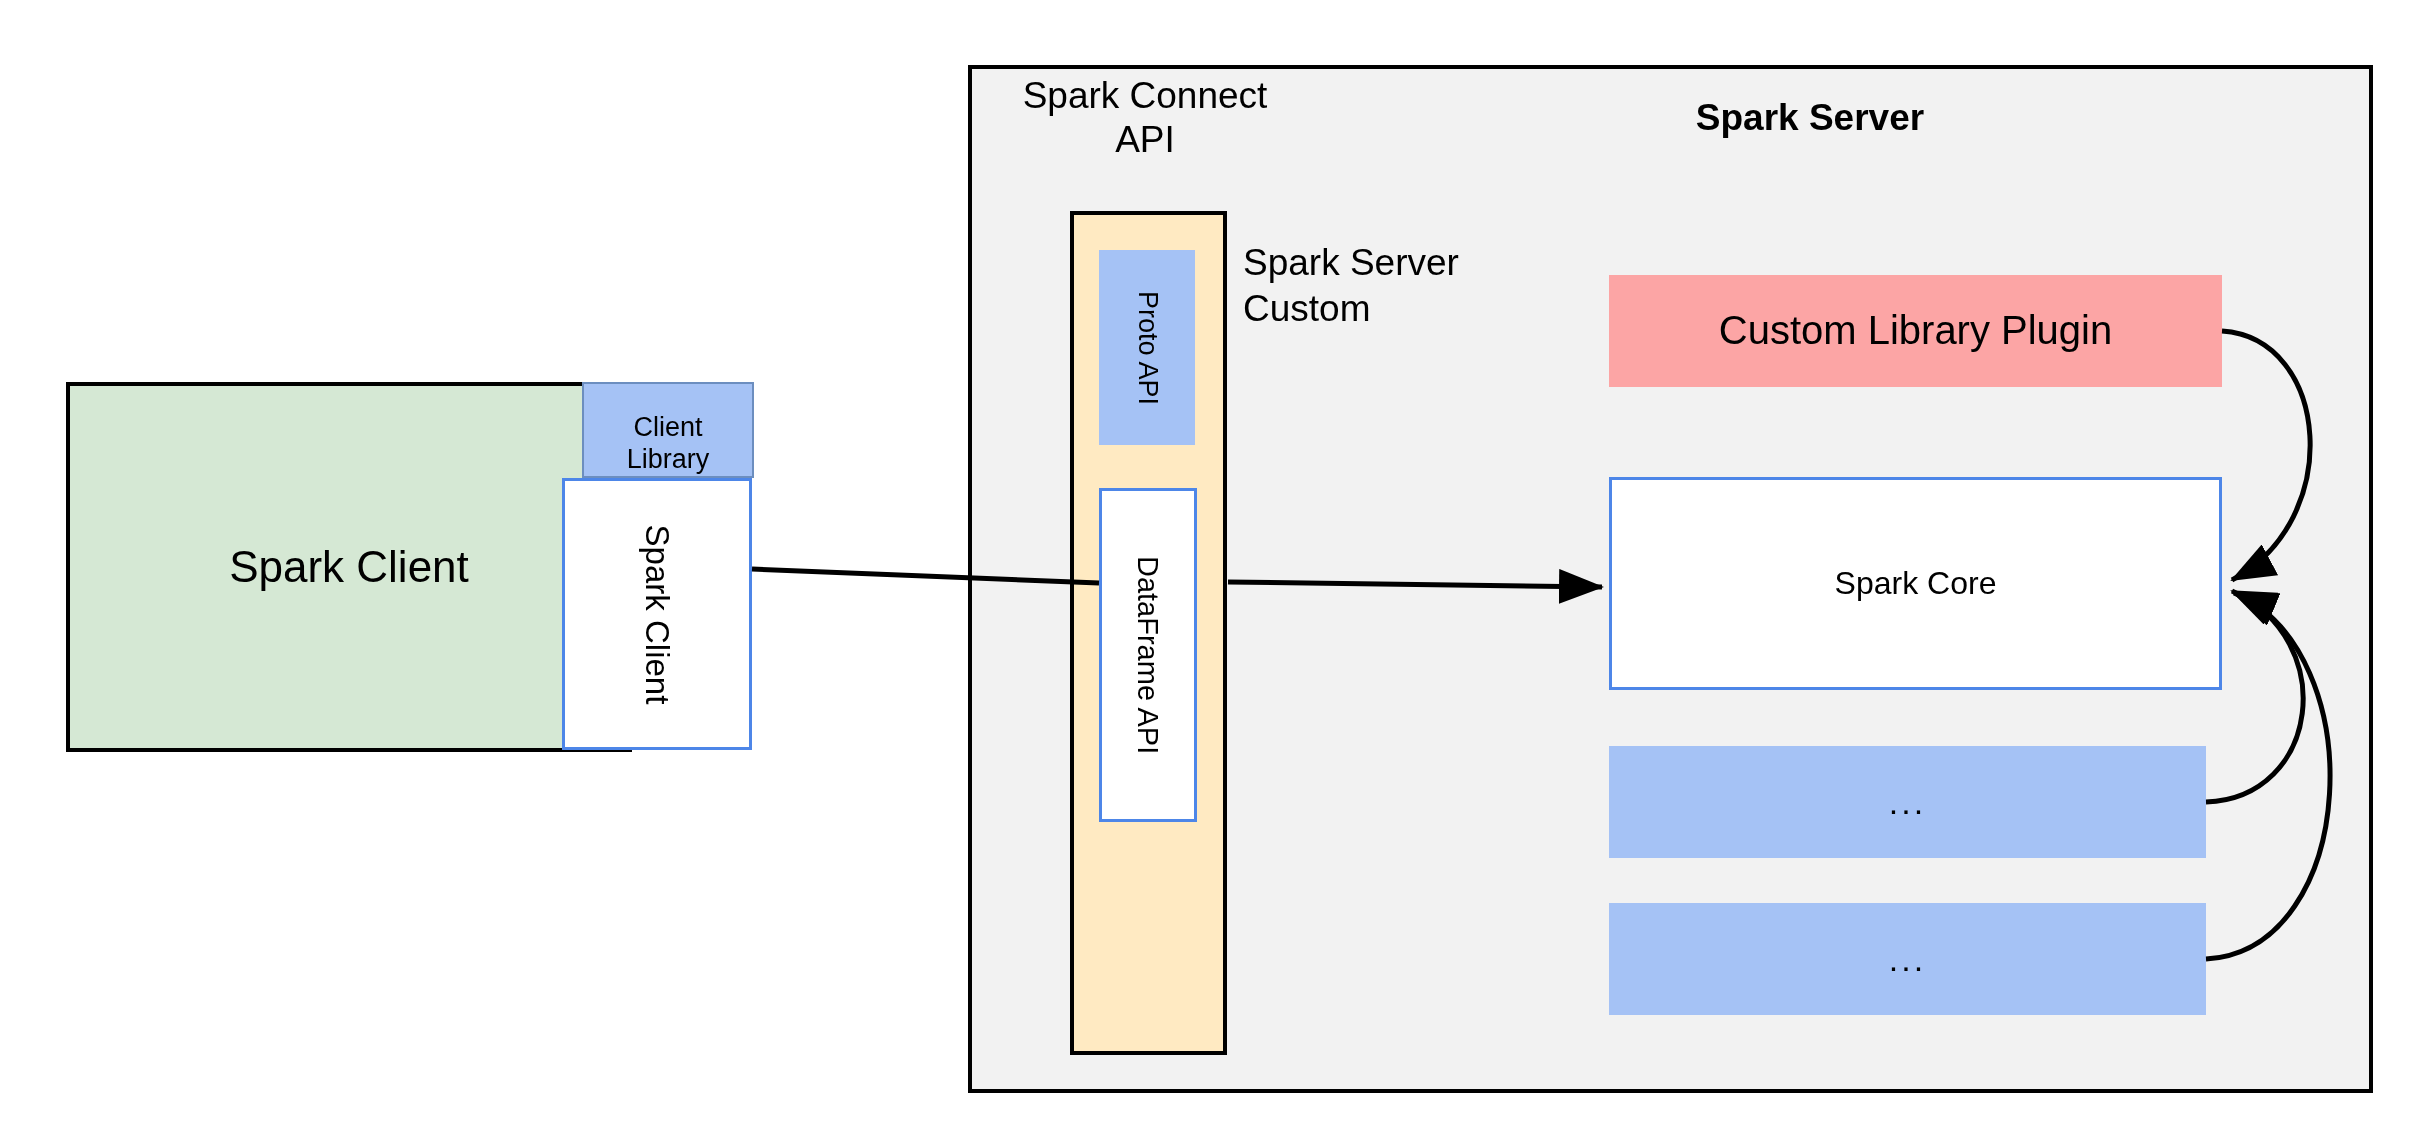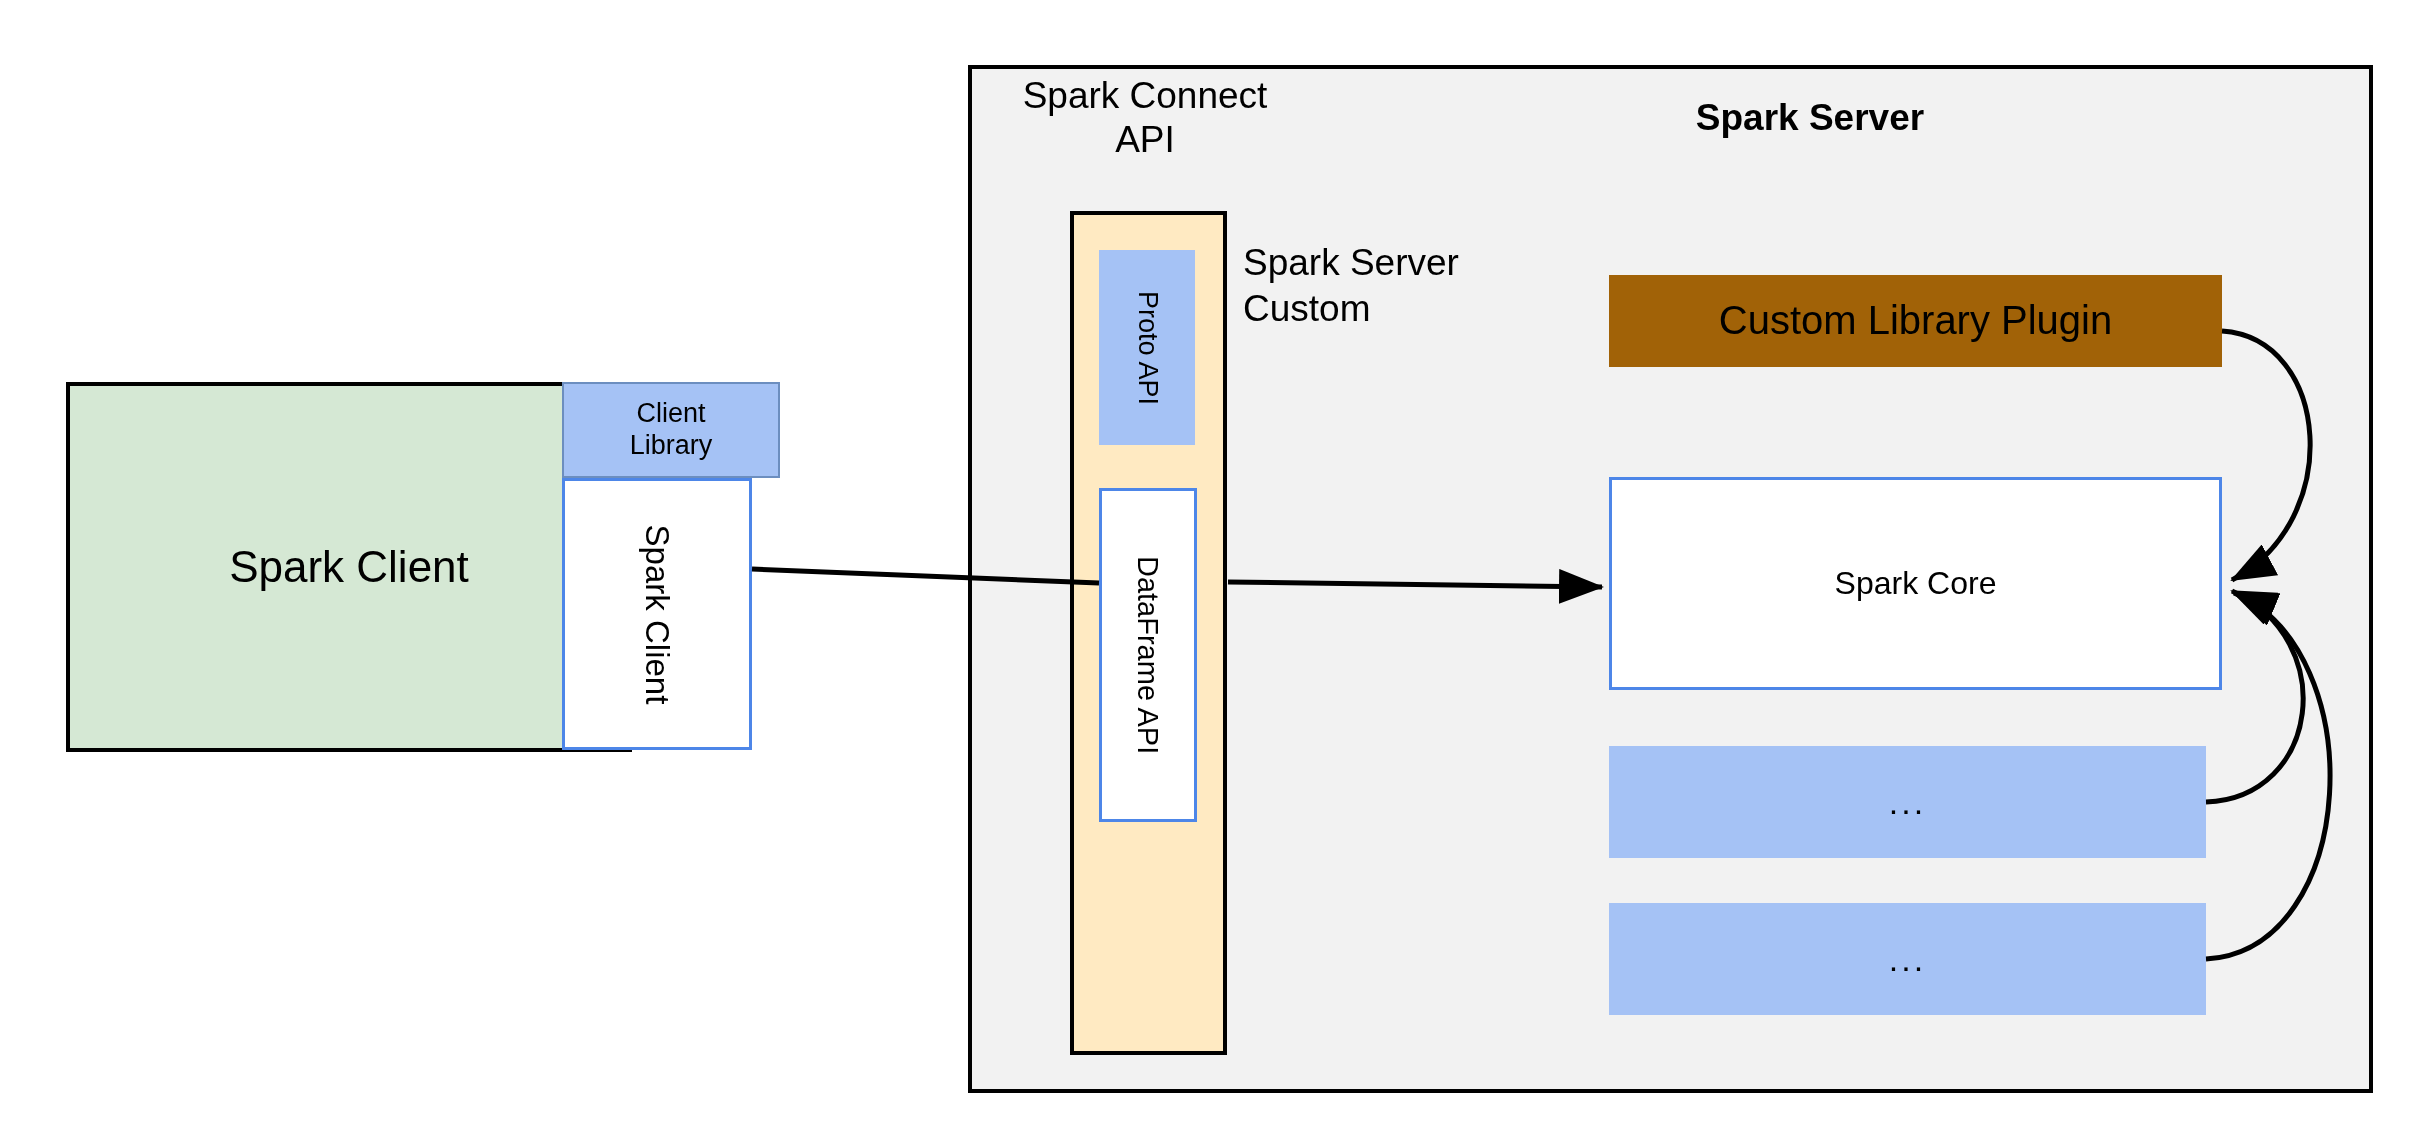--- a/index.html
+++ b/index.html
@@ -35,27 +35,28 @@
     left: 66px;
     top: 382px;
     width: 566px;
     height: 370px;
     background: #d5e8d4;
     border: 4px solid #000000;
     font-size: 44px;
   }
 
   #client-package {
-    left: 562px;
+    left: 582px;
     top: 382px;
-    width: 218px;
+    width: 172px;
     height: 96px;
     background: #a5c2f5;
     border: 2px solid #6c8ebf;
     font-size: 27px;
+    align-items: flex-end;
   }
 
   #spark-client {
     left: 562px;
     top: 478px;
     width: 190px;
     height: 272px;
     background: #ffffff;
     border: 3px solid #4d86e8;
     font-size: 33px;
@@ -141,22 +142,22 @@
   #dataframe-api .vtext {
     transform: rotate(90deg);
     white-space: nowrap;
   }
 
   
   #custom-library-plugin {
     left: 1609px;
     top: 275px;
     width: 613px;
-    height: 92px;
-    background: #a16207;
+    height: 112px;
+    background: #fca5a5;
     font-size: 40px;
   }
 
   #spark-core {
     left: 1609px;
     top: 477px;
     width: 613px;
     height: 213px;
     background: #ffffff;
     border: 3px solid #4d86e8;

